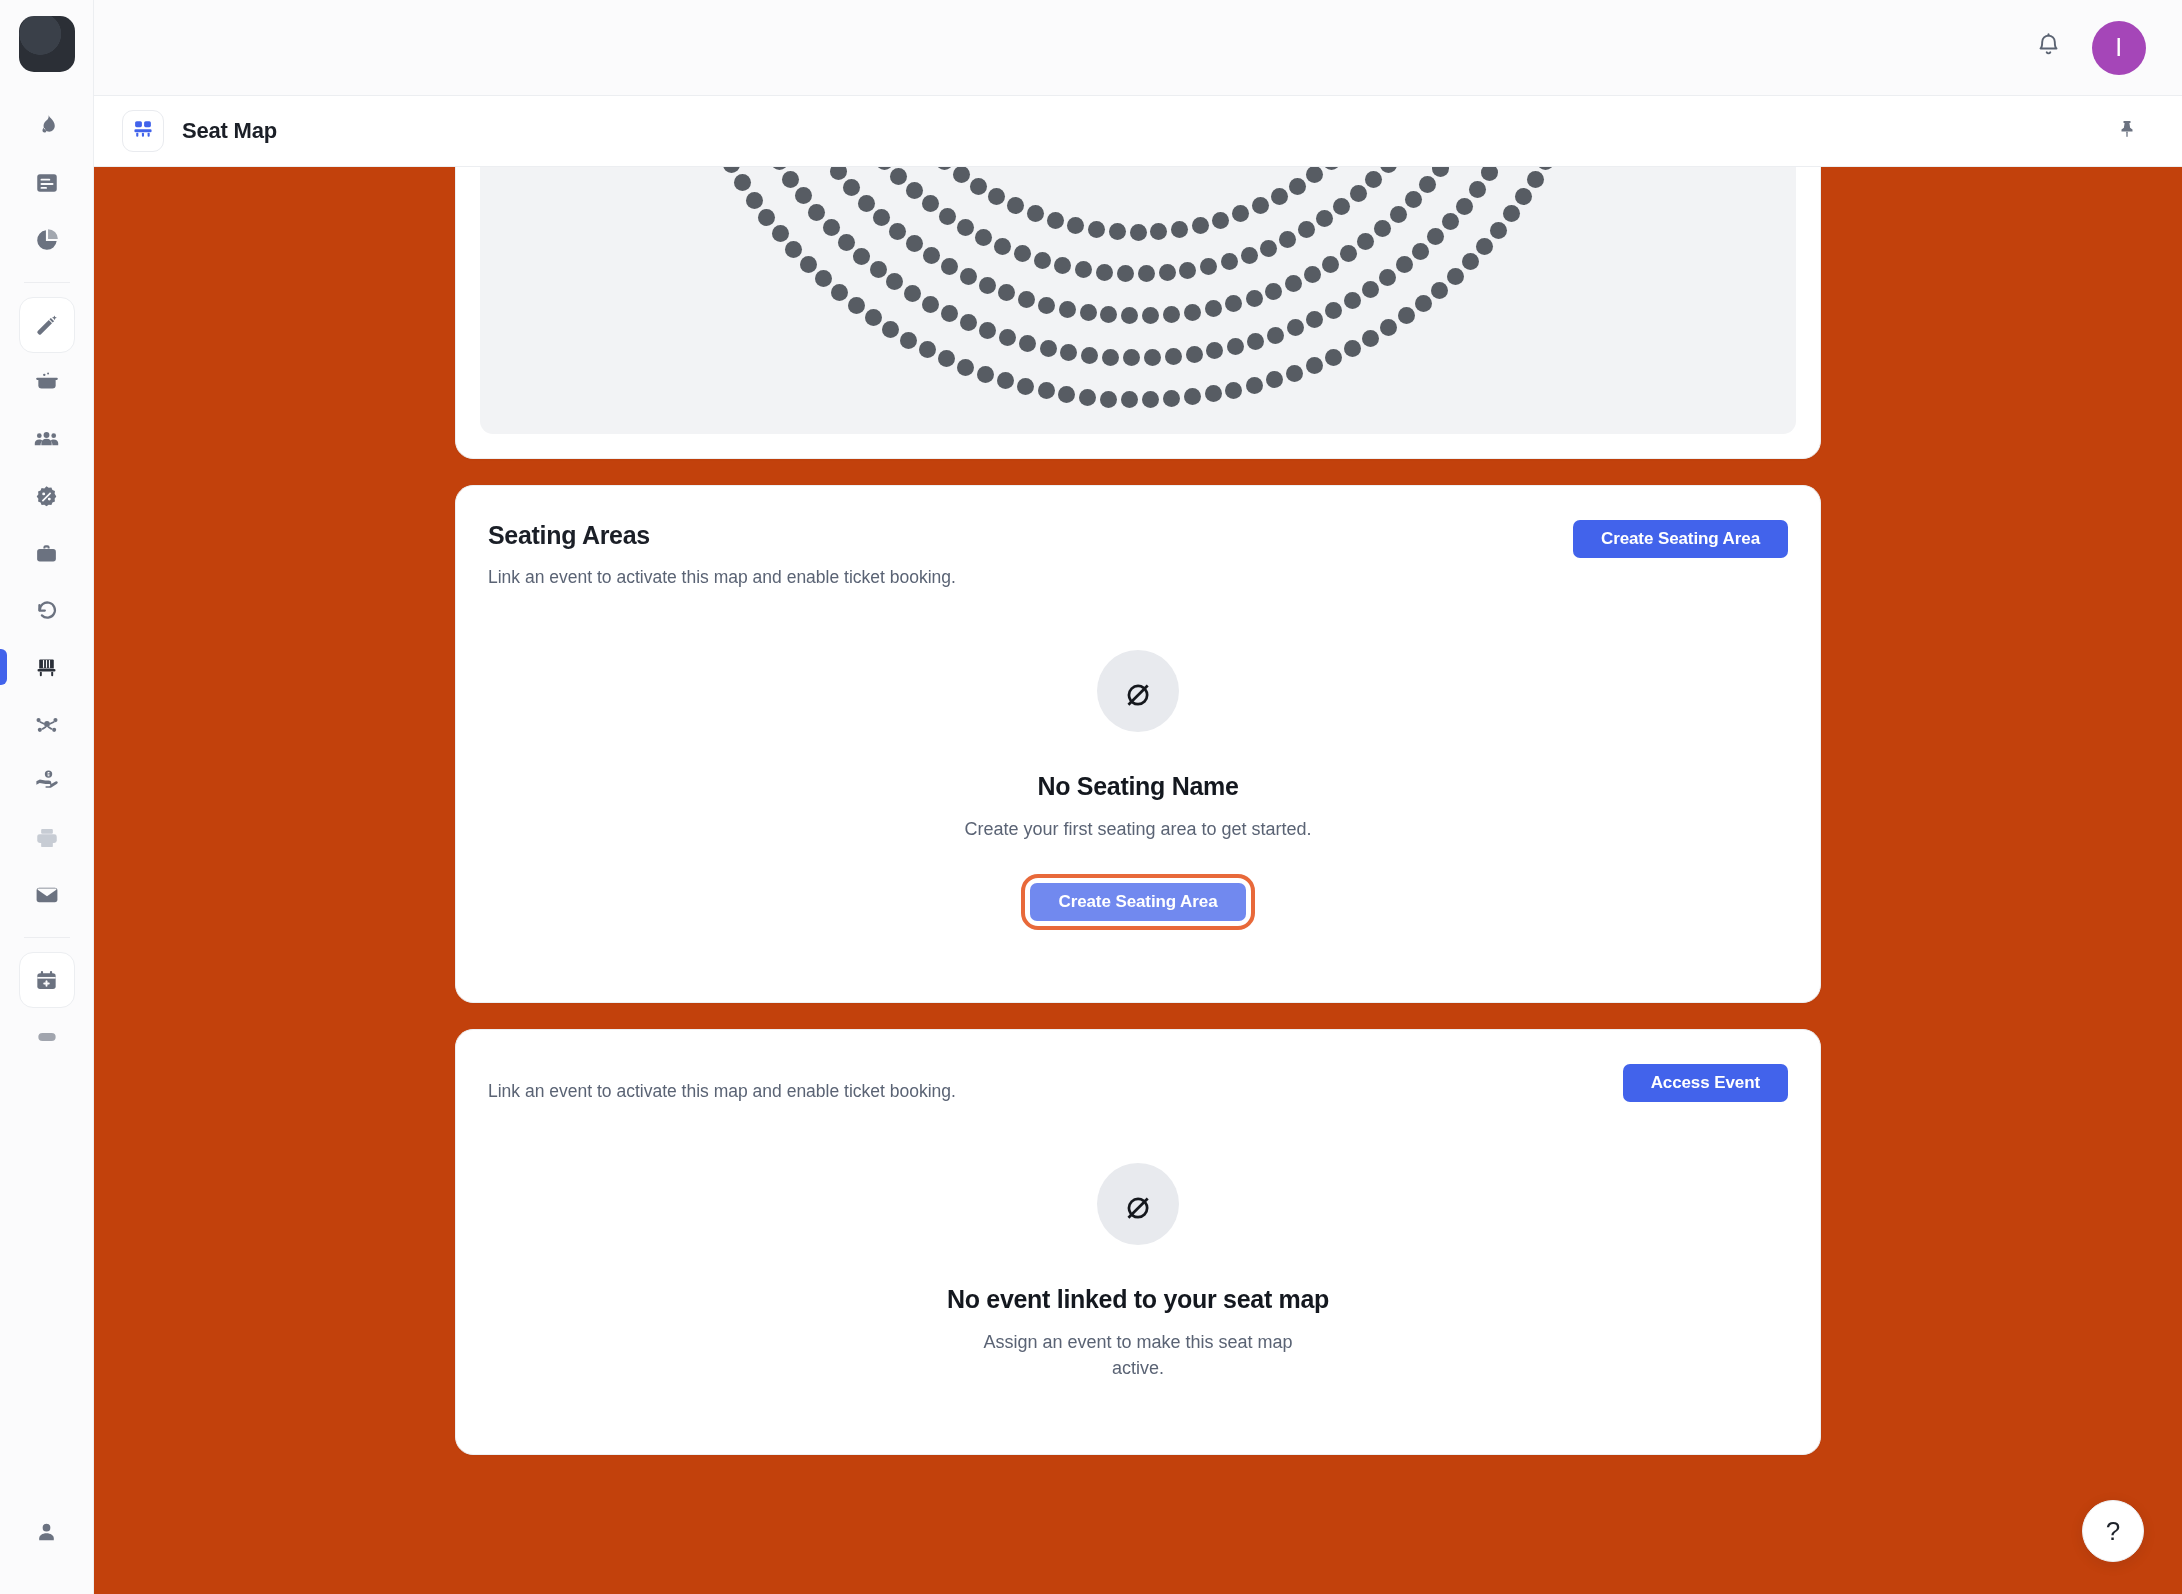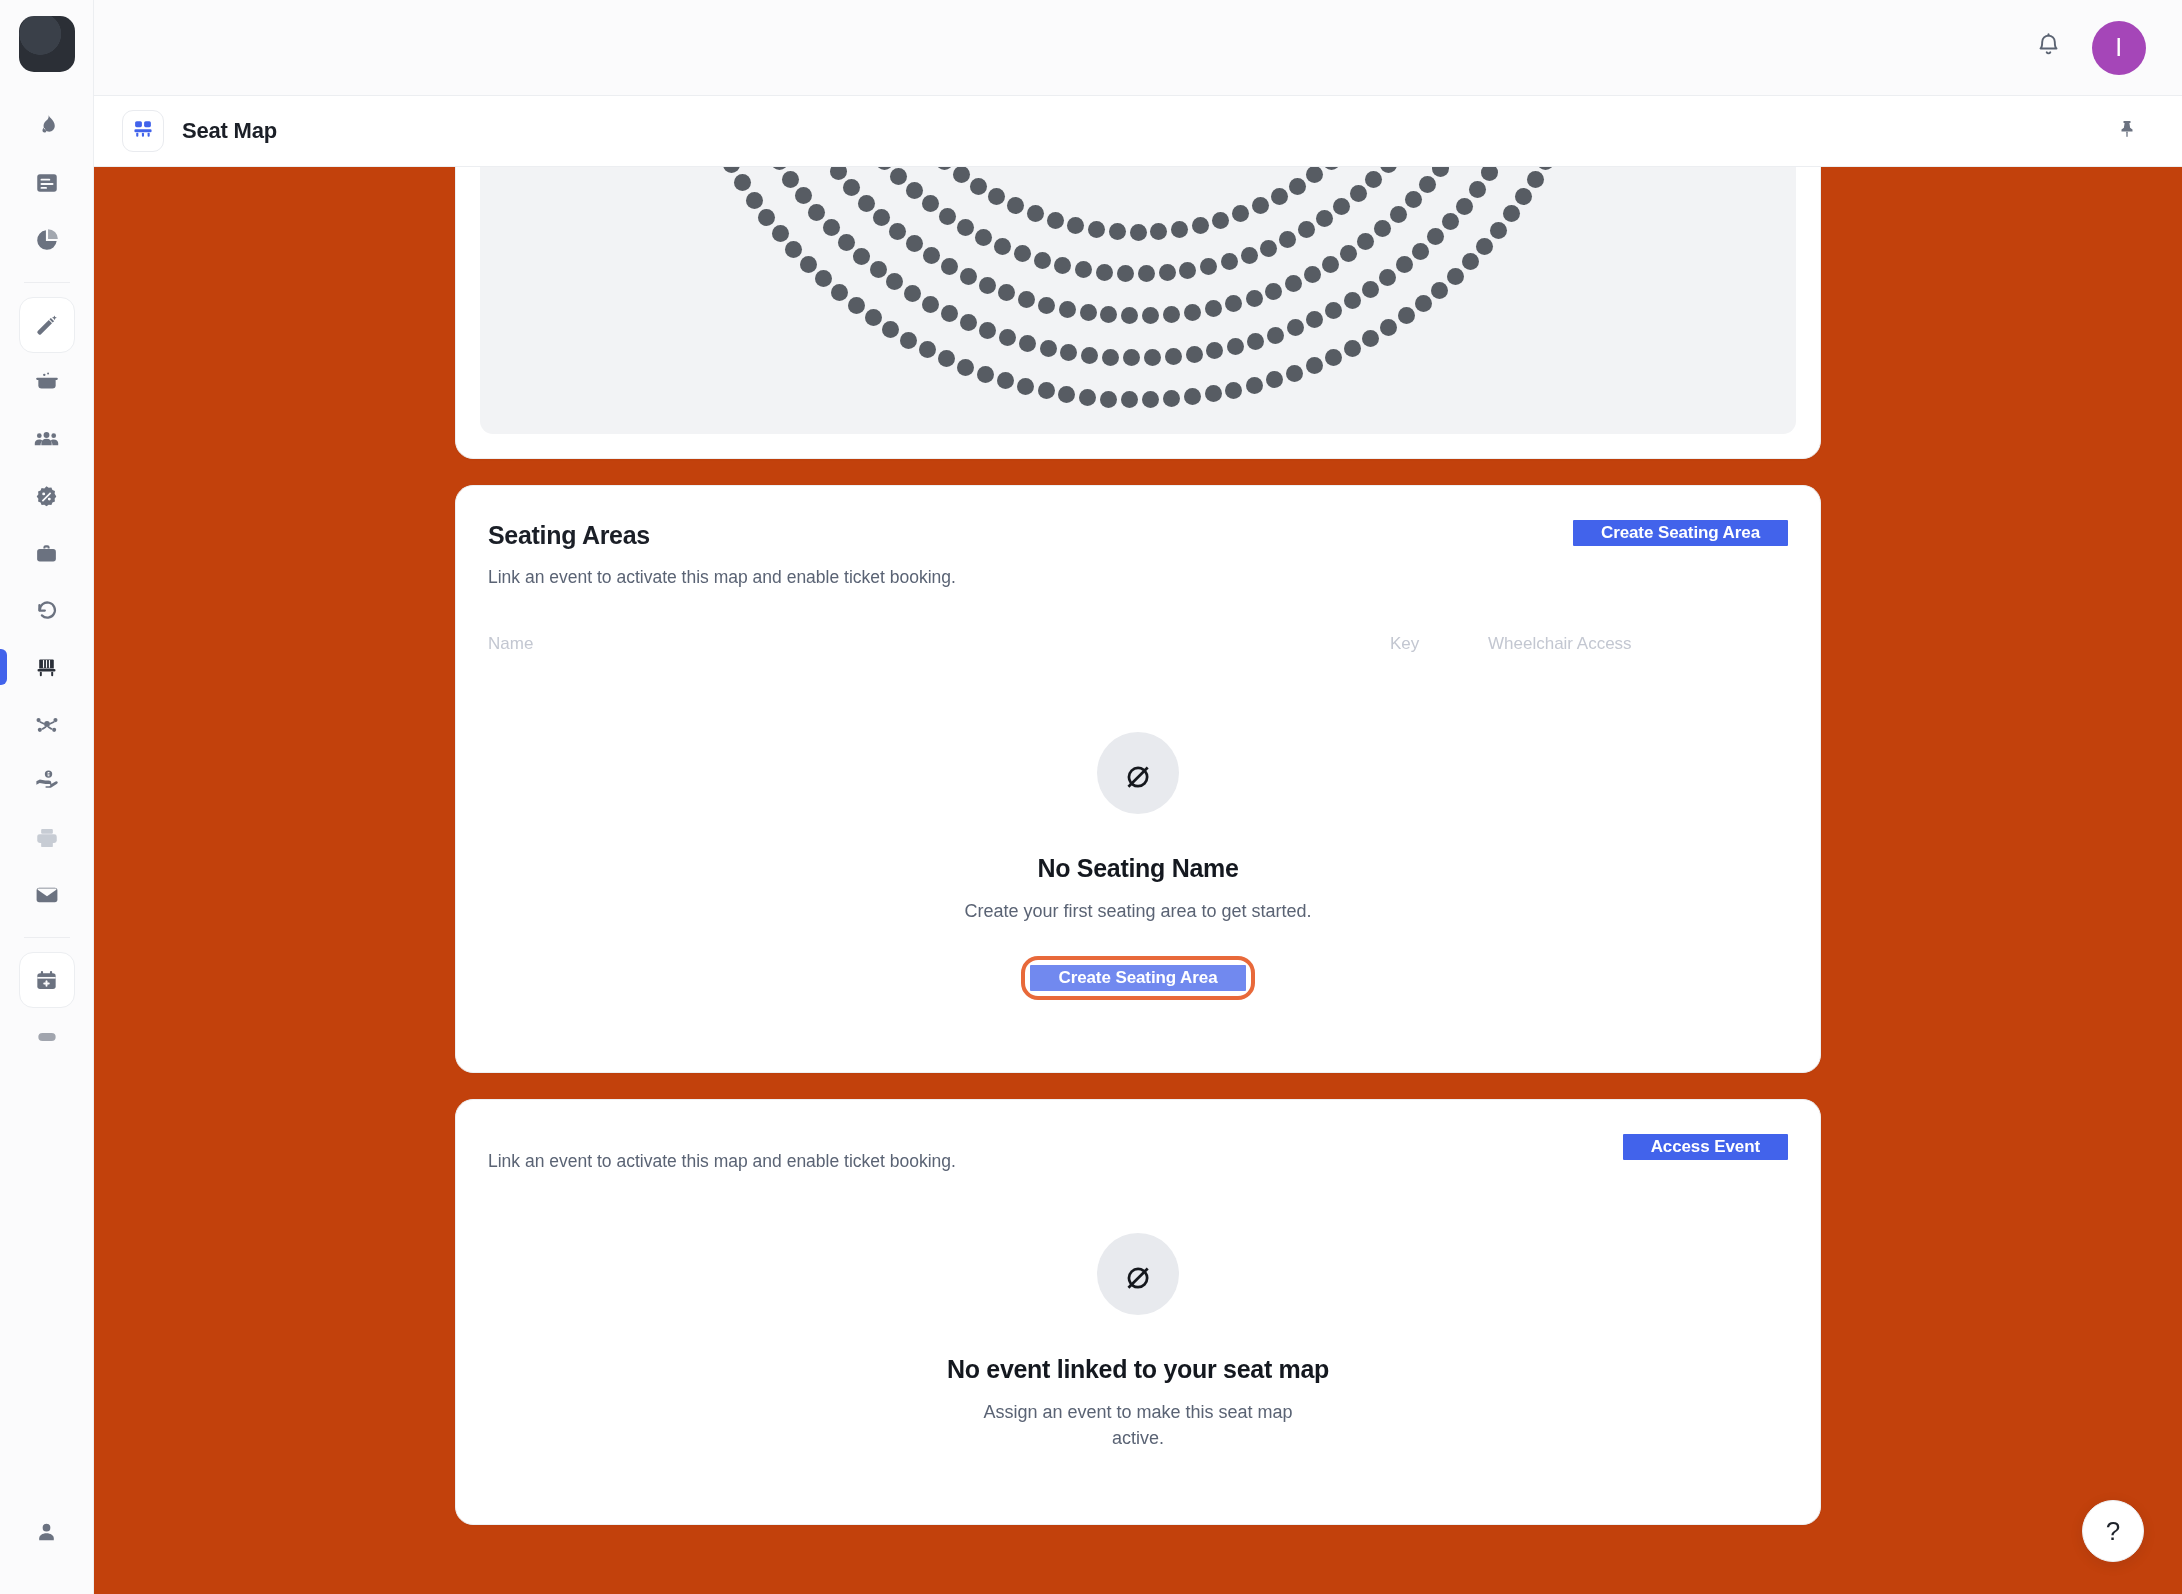--- a/index.html
+++ b/index.html
@@ -191,27 +191,27 @@
     line-height: 1.2;
   }
   .sec-sub {
     font-size: 17.5px;
     color: #5a6374;
     margin-top: 16px;
     line-height: 1.35;
   }
   .btn {
     border: none;
-    border-radius: 1px;
+    border-radius: 7px;
     background: #4263eb;
     color: #ffffff;
     font-family: "Liberation Sans", sans-serif;
     font-size: 17px;
     font-weight: 700;
-    padding: 3px 28px;
+    padding: 9px 28px;
     cursor: pointer;
     white-space: nowrap;
     letter-spacing: -0.1px;
   }
 
   .thead {
     display: flex;
     align-items: center;
     margin-top: 44px;
     padding: 0 2px 18px 2px;
@@ -700,25 +700,20 @@
 
     <div class="card sec">
       <div class="sec-head">
         <div>
           <div class="sec-title">Seating Areas</div>
           <div class="sec-sub">Link an event to activate this map and enable ticket booking.</div>
         </div>
         <button class="btn">Create Seating Area</button>
       </div>
 
-      <div class="thead">
-        <div class="th-name">Name</div>
-        <div class="th-key">Key</div>
-        <div class="th-wc">Wheelchair Access</div>
-      </div>
 
       <div class="empty">
         <div class="empty-circle">
           <span>⌀</span>
         </div>
         <div class="empty-title">No Seating Name</div>
         <div class="empty-sub">Create your first seating area to get started.</div>
         <div class="empty-btn-wrap">
           <span class="focus-ring">
             <button class="btn soft">Create Seating Area</button>

